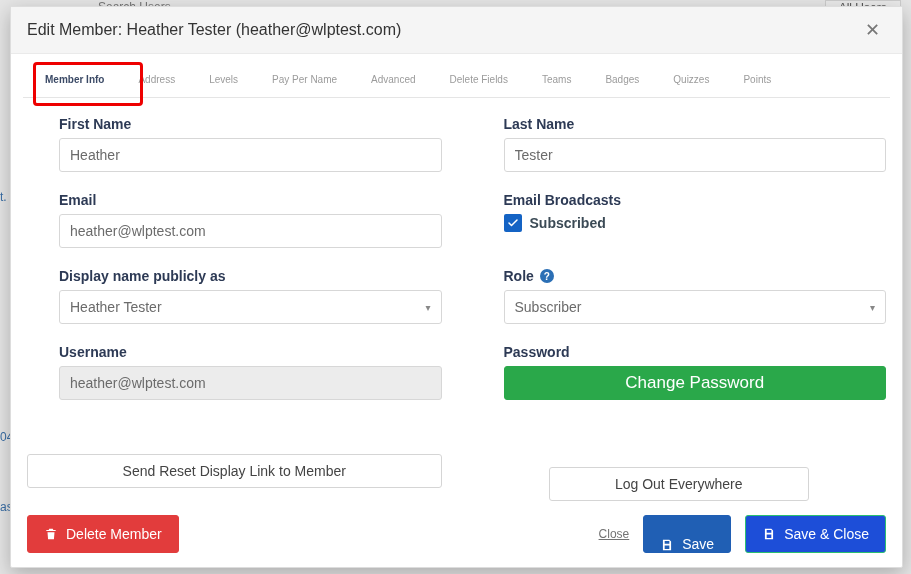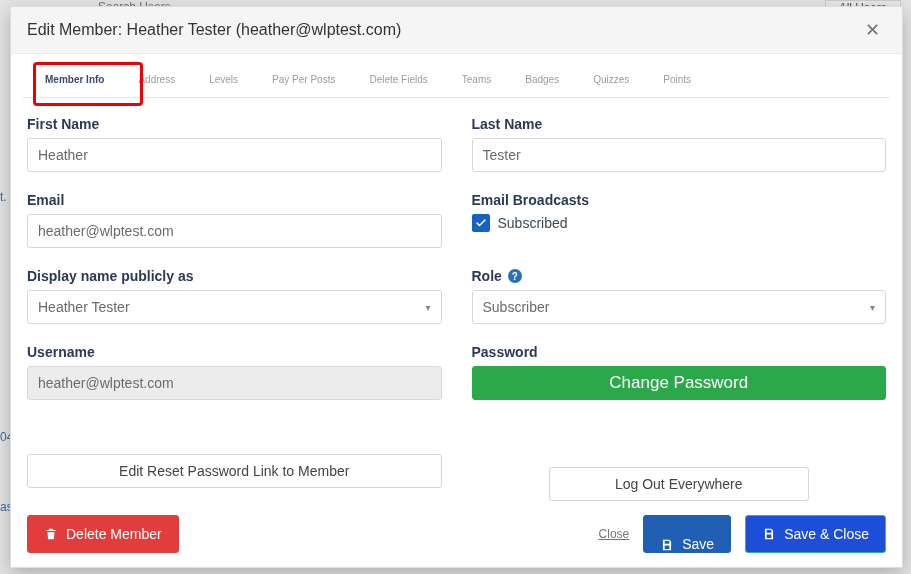--- a/index.html
+++ b/index.html
@@ -37,30 +37,30 @@
   .tab-highlight {
     position:absolute; border:3px solid #e00; border-radius:4px;
     left:22px; top:55px; width:110px; height:44px; pointer-events:none;
   }
 
   .body {
     display:grid; grid-template-columns: 1fr 1fr; column-gap:30px;
     padding: 18px 16px 0 16px; flex:1; overflow:auto;
   }
   .field-label { color:#2d3a55; font-size:14px; font-weight:600; margin-bottom:6px; display:flex; align-items:center; gap:6px; }
-  .field { margin-bottom:20px; }
+  .field { margin-bottom:20px;margin-left:32px; }
   .text-input, .select {
     width:100%; height:34px; border:1px solid #d7d7d7; border-radius:3px;
     padding:10px 10px; font-size:14px; color:#6b6b6b; background:#fff;
   }
   .text-input[disabled] { background:#ececec; }
   .select { display:flex; align-items:center; justify-content:space-between; cursor:pointer; }
   .caret { color:#888; font-size:10px; }
 
-  .checkbox-row { display:flex; align-items:center; gap:8px; margin-top:4px; }
+  .checkbox-row { display:flex; align-items:center; gap:8px; margin-top:4px;font-weight:bold; }
   .checkbox {
     width:18px; height:18px; background:#1463c4; border-radius:2px;
     display:flex; align-items:center; justify-content:center; color:#fff; font-size:13px; font-weight:700;
     cursor:pointer;
   }
   .cb-label { color:#3b4a55; font-size:14px; }
 
   .help-icon { width:14px; height:14px; border-radius:50%; background:#2b6fb5; color:#fff; font-size:10px; font-weight:700; display:inline-flex; align-items:center; justify-content:center; }
 
   .btn { height:34px; border-radius:3px; border:1px solid #d5d5d5; background:#fff; color:#444; font-size:14px; cursor:pointer; display:flex; align-items:center; justify-content:center; gap:8px; }
@@ -96,21 +96,22 @@
 
   <div class="modal-header">
     <span>Edit Member: Heather Tester (heather@wlptest.com)</span>
     <span class="close-x">✕</span>
   </div>
 
   <div class="tabs">
     <div class="tab active">Member Info</div>
     <div class="tab">Address</div>
     <div class="tab">Levels</div>
-    <div class="tab">Pay Per Posts</div>
+    <div class="tab">Pay Per Name</div>
+    <div class="tab">Advanced</div>
     <div class="tab">Delete Fields</div>
     <div class="tab">Teams</div>
     <div class="tab">Badges</div>
     <div class="tab">Quizzes</div>
     <div class="tab">Points</div>
   </div>
   <div class="tab-highlight"></div>
 
   <div class="body">
 
@@ -165,21 +166,21 @@
     </div>
     <div class="field">
       <div class="field-label">Password</div>
       <button class="btn green full">
         <span>Change Password</span>
       </button>
     </div>
 
     <div class="send-reset-row">
       <button class="btn full">
-        <span>Edit Reset Password Link to Member</span>
+        <span>Send Reset Display Link to Member</span>
       </button>
     </div>
     <div class="logout-row">
       <button class="btn logout">
         <span>Log Out Everywhere</span>
       </button>
     </div>
 
   </div>
 

